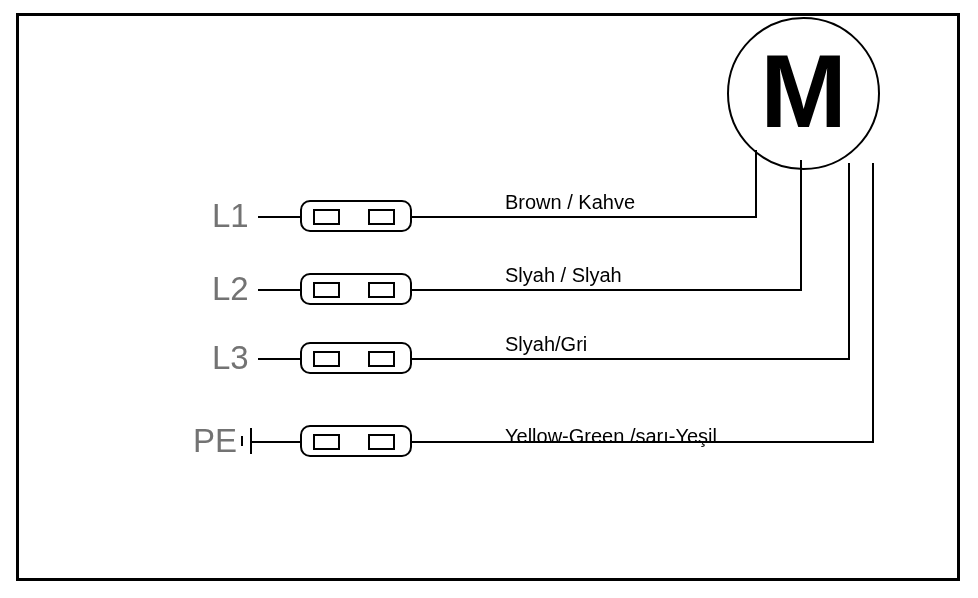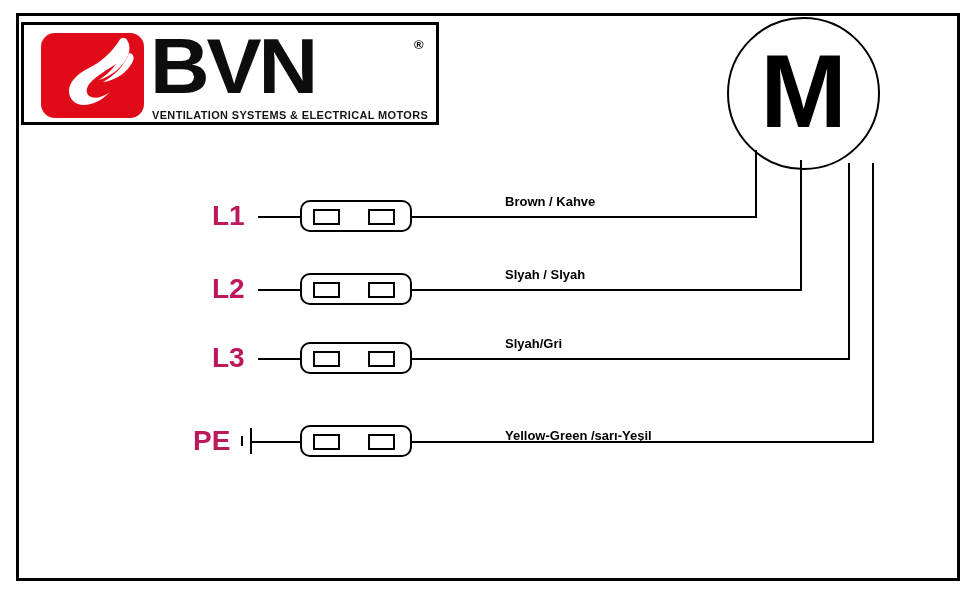--- a/index.html
+++ b/index.html
@@ -102,24 +102,24 @@
     padding-bottom:6px;
     box-sizing:border-box;
   }
 
   
   .row{position:absolute;left:0;top:0;width:100%;height:0;}
 
   .phase-label{
     position:absolute;
     font-family:"Liberation Sans", sans-serif;
-    font-weight:bold;
-    font-size:28px;
+    font-weight:normal;
+    font-size:33px;
     line-height:33px;
-    color:#be185d;
+    color:#737373;
     white-space:nowrap;
   }
 
   .terminal{
     position:absolute;
     width:112px;height:32px;
     border:2.5px solid #000000;
     border-radius:10px;
     box-sizing:border-box;
     background:#ffffff;
@@ -142,22 +142,22 @@
   }
   .wire-v{
     position:absolute;
     width:0;
     border-left:2.5px solid #000000;
   }
 
   .wire-label{
     position:absolute;
     font-family:"Liberation Sans", sans-serif;
-    font-weight:bold;
-    font-size:13px;
+    font-weight:normal;
+    font-size:20px;
     line-height:20px;
     color:#000000;
     white-space:nowrap;
   }
 
   
   .earth{
     position:absolute;
     width:22px;height:26px;
   }
@@ -169,54 +169,20 @@
   .earth .bar.short{left:3px;top:8px;height:10px;}
   .earth .bar.tall{left:12px;top:0px;height:26px;}
 </style>
 </head>
 <body>
 
 <div id="stage">
 
   <div class="outer-frame"></div>
 
-  <div class="logo-box">
-    <div class="logo-inner">
-
-      <div class="logo-mark">
-        <svg width="103" height="85" viewBox="0 0 103 85" xmlns="http://www.w3.org/2000/svg">
-          <path fill="#ffffff" d="
-            M78 8
-            C70 20 60 29 48 35
-            C36 41 28 49 28 58
-            C28 66 34 72 43 72
-            C52 72 61 67 69 59
-            C62 64 55 66 50 64
-            C45 62 44 56 49 50
-            C55 43 66 37 75 31
-            C70 38 64 43 58 47
-            C68 44 78 37 84 28
-            C89 21 90 13 86 7
-            C84 4 80 4 78 8 Z"></path>
-          <path fill="#ffffff" d="
-            M88 20
-            C84 32 74 42 62 49
-            C72 48 83 42 89 33
-            C94 27 94 21 88 20 Z"></path>
-        </svg>
-      </div>
-
-      <div class="logo-word">BVN</div>
-
-      <div class="logo-reg">®</div>
-
-      <div class="logo-tagline">VENTILATION SYSTEMS &amp; ELECTRICAL MOTORS</div>
-
-    </div>
-  </div>
 
   <div class="motor">
     <div class="motor-circle"></div>
     <div class="motor-letter">M</div>
   </div>
 
   <div class="row">
     <div class="phase-label" style="left:212px;top:199px;">L1</div>
     <div class="wire-h" style="left:258px;top:216px;width:44px;"></div>
     <div class="terminal" style="left:300px;top:200px;">

